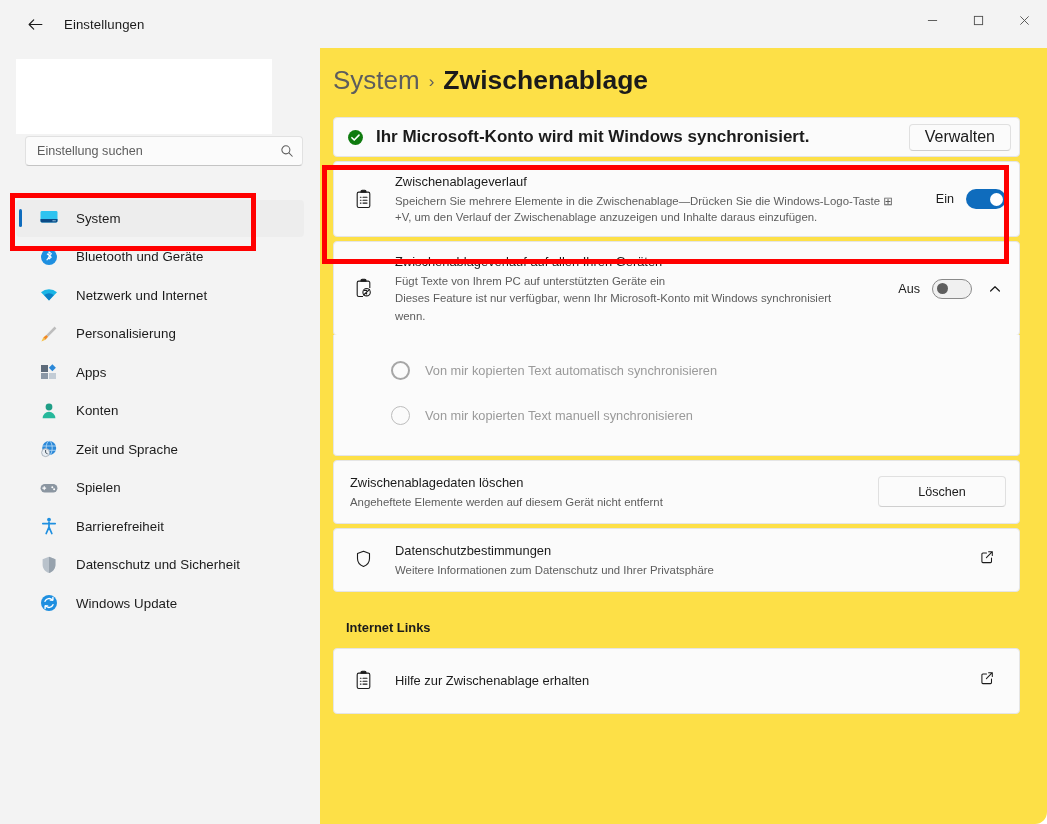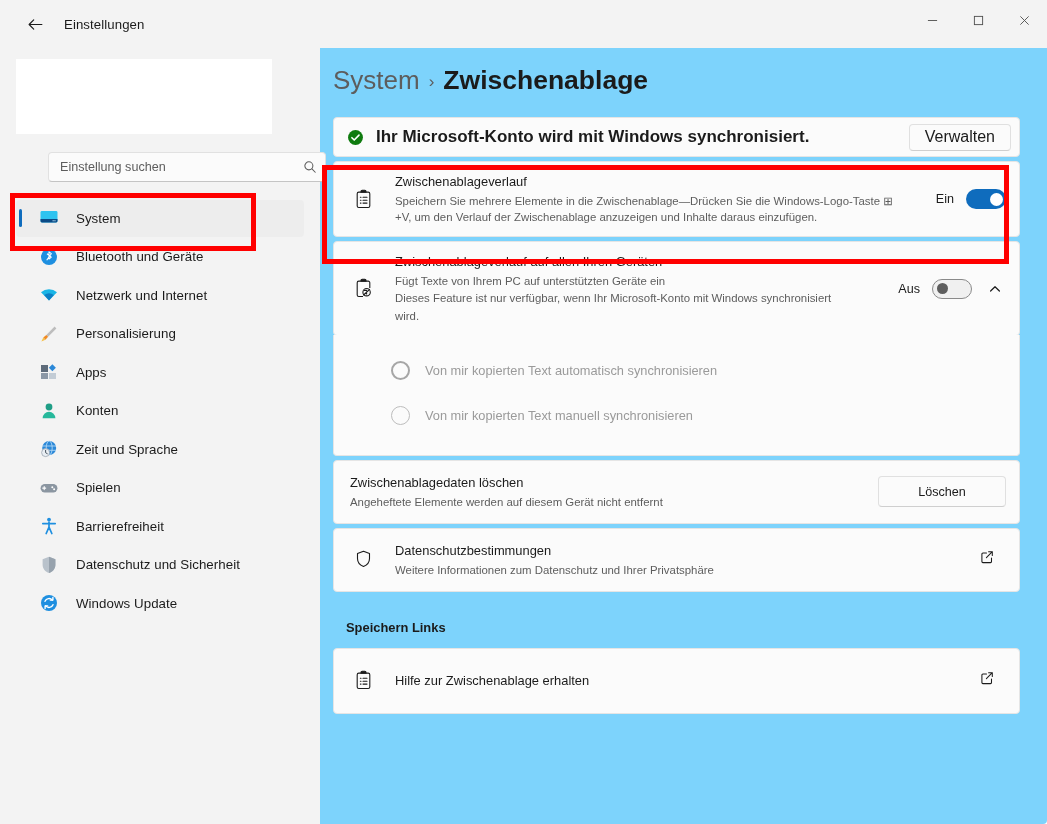--- a/index.html
+++ b/index.html
@@ -5,22 +5,22 @@
   * { box-sizing: border-box; margin: 0; padding: 0; }
   html, body {
     width: 1047px; height: 824px;
     background: #ffffff;
     font-family: "Liberation Sans", sans-serif;
     overflow: hidden;
   }
   #app {
     position: relative;
     width: 1047px; height: 824px;
-    background: #7dd3fc;
-    border-radius: 4px;
+    background: #fde047;
+    border-radius: 12px;
   }
 
   
   .titlebar {
     position: absolute; top: 0; left: 0;
     width: 1047px; height: 48px;
     display: flex; align-items: center;
     background: #f3f3f3;
   }
   .back-btn {
@@ -51,29 +51,28 @@
     width: 320px; height: 776px;
     background: #f3f3f3;
     padding: 0;
   }
   .profile-block {
     position: absolute; left: 16px; top: 11px;
     width: 256px; height: 75px;
     background: #ffffff;
   }
   .search-wrap {
-    position: absolute; left: 25px; top: 104px;
+    position: absolute; left: 25px; top: 88px;
     width: 278px; height: 30px;
     background: #fbfbfb;
     border: 1px solid #e1e1e1;
     border-bottom: 1px solid #c4c4c4;
     border-radius: 4px;
     display: flex; align-items: center;
     padding: 0 8px 0 11px;
-    margin-left: 23px;
   }
   .search-wrap input {
     flex: 1; border: none; outline: none; background: transparent;
     font-family: "Liberation Sans", sans-serif;
     font-size: 12.6px; color: #1b1b1b;
   }
   .search-wrap input::placeholder { color: #5d5d5d; }
   .search-icon { width: 14px; height: 14px; color: #5d5d5d; flex: 0 0 auto; }
 
   .navlist { position: absolute; left: 0; top: 150px; width: 320px; }
@@ -425,21 +424,21 @@
               <path d="M16.8 10V4.7a1.6 1.6 0 0 0-1.6-1.6H5.8A1.6 1.6 0 0 0 4.2 4.7v12.2a1.6 1.6 0 0 0 1.6 1.6h4.2"></path>
               <path d="M8 3.1V2.4a1.2 1.2 0 0 1 1.2-1.2h2.6A1.2 1.2 0 0 1 13 2.4v.7z" fill="currentColor"></path>
               <circle cx="13.6" cy="14.2" r="3.7"></circle>
               <path d="M11.4 12.4h2.2M13.6 16v-2.2M10.6 17l6-5.6" stroke-linecap="round"></path>
             </svg>
           </span>
           <div class="row-text">
             <div class="row-title">Zwischenablageverlauf auf allen Ihren Geräten</div>
             <div class="row-desc">Fügt Texte von Ihrem PC auf unterstützten Geräte ein</div>
             <div class="row-desc">Dieses Feature ist nur verfügbar, wenn Ihr Microsoft-Konto mit Windows synchronisiert</div>
-            <div class="row-desc">wird.</div>
+            <div class="row-desc">wenn.</div>
           </div>
           <div class="row-right">
             <span class="toggle-label">Aus</span>
             <div class="toggle off">
                 <span class="knob"></span>
               </div>
             <span class="chevron">
               <svg viewBox="0 0 12 12" fill="none" stroke="currentColor" stroke-width="1.2">
                   <path d="M1.6 8L6 3.7 10.4 8" stroke-linecap="round" stroke-linejoin="round"></path>
                 </svg>
@@ -482,21 +481,21 @@
           </div>
           <span class="ext-icon">
             <svg viewBox="0 0 14 14" fill="none" stroke="currentColor" stroke-width="1.05">
               <path d="M11.5 8v3.6a1 1 0 0 1-1 1H2.9a1 1 0 0 1-1-1V4a1 1 0 0 1 1-1h3.6" stroke-linecap="round"></path>
               <path d="M8.6 1.7h3.7v3.7M12.3 1.7L6.4 7.6" stroke-linecap="round" stroke-linejoin="round"></path>
             </svg>
           </span>
         </div>
       </div>
 
-      <div class="section-head">Speichern Links</div>
+      <div class="section-head">Internet Links</div>
 
       <div class="card">
         <div class="link-row">
           <span class="row-icon">
             <svg viewBox="0 0 21 21" fill="none" stroke="currentColor" stroke-width="1.1">
               <rect x="4.2" y="3.1" width="12.6" height="15.4" rx="1.6"></rect>
               <path d="M8 3.1V2.4a1.2 1.2 0 0 1 1.2-1.2h2.6A1.2 1.2 0 0 1 13 2.4v.7z" fill="currentColor"></path>
               <path d="M7.4 8.3h.6M10 8.3h4M7.4 11.2h.6M10 11.2h4M7.4 14.1h.6M10 14.1h4" stroke-linecap="round"></path>
             </svg>
           </span>

